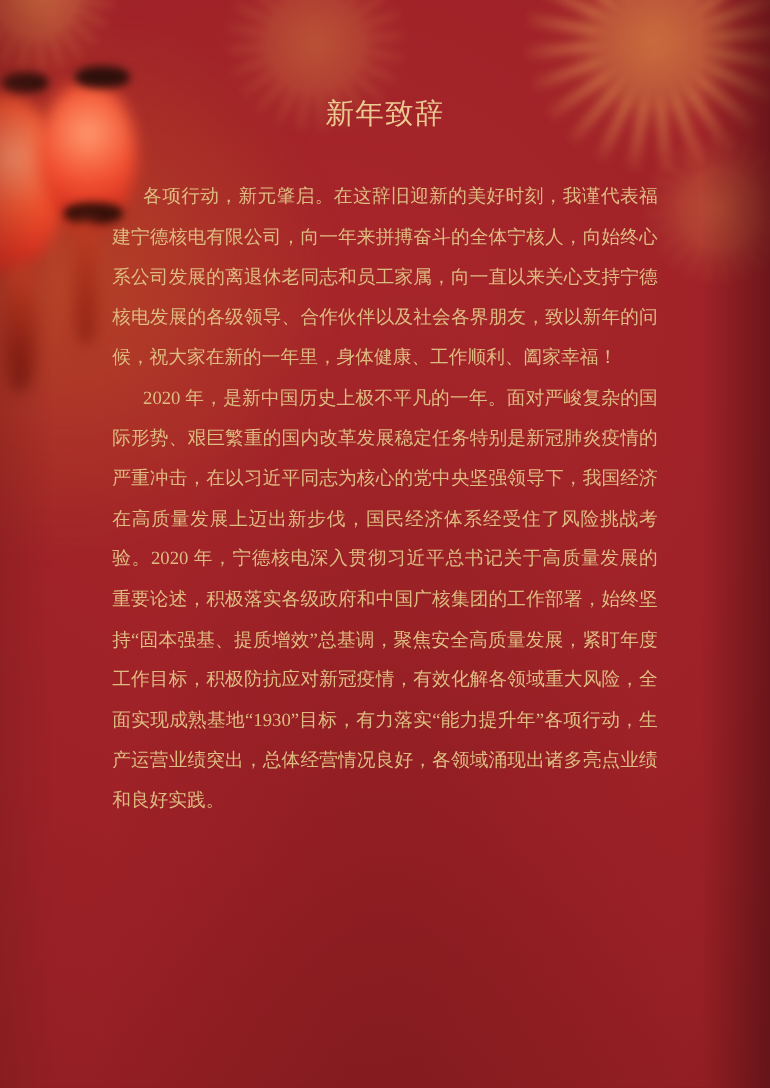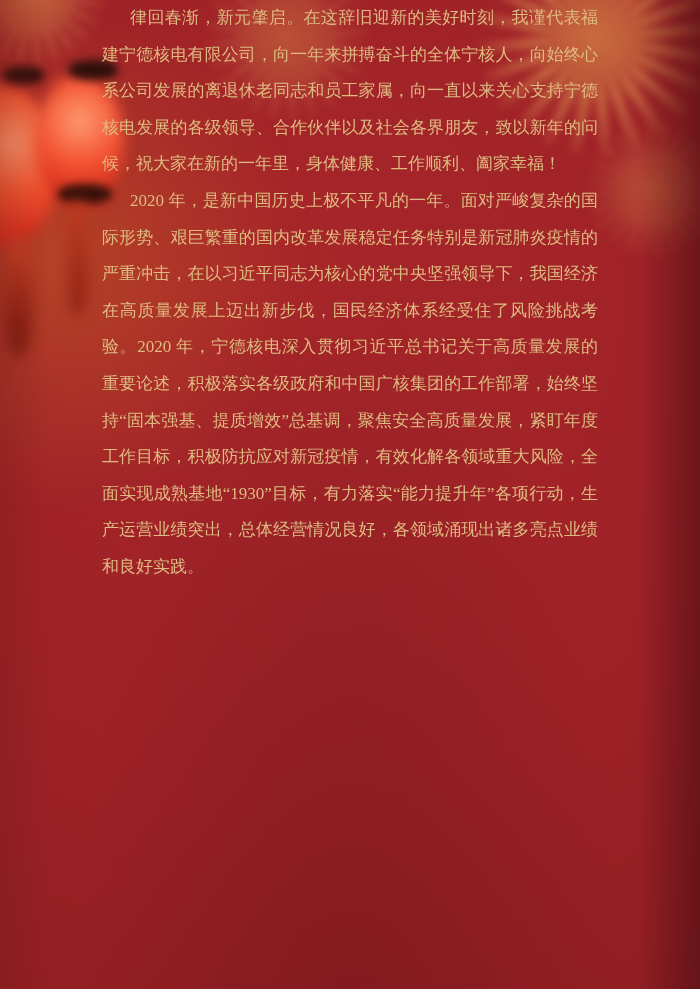--- a/index.html
+++ b/index.html
@@ -88,17 +88,18 @@
   <div class="tassel tasL"></div>
 
   <div class="lan-body lanR-body"></div>
   <div class="cap capR"></div>
   <div class="cap capRb"></div>
   <div class="tassel tasR"></div>
 
   <div class="vig"></div>
 
   <div class="content">
-    <p class="para">律回春渐，新元肇启。在这辞旧迎新的美好时刻，我谨代表福建宁德核电有限公司，向一年来拼搏奋斗的全体宁核人，向始终心系公司发展的离退休老同志和员工家属，向一直以来关心支持宁德核电发展的各级领导、合作伙伴以及社会各界朋友，致以新年的问候，祝大家在新的一年里，身体健康、工作顺利、阖家幸福！</p>
+    <h1 class="title">新年致辞</h1>
+    <p class="para">各项行动，新元肇启。在这辞旧迎新的美好时刻，我谨代表福建宁德核电有限公司，向一年来拼搏奋斗的全体宁核人，向始终心系公司发展的离退休老同志和员工家属，向一直以来关心支持宁德核电发展的各级领导、合作伙伴以及社会各界朋友，致以新年的问候，祝大家在新的一年里，身体健康、工作顺利、阖家幸福！</p>
     <p class="para">2020 年，是新中国历史上极不平凡的一年。面对严峻复杂的国际形势、艰巨繁重的国内改革发展稳定任务特别是新冠肺炎疫情的严重冲击，在以习近平同志为核心的党中央坚强领导下，我国经济在高质量发展上迈出新步伐，国民经济体系经受住了风险挑战考验。2020 年，宁德核电深入贯彻习近平总书记关于高质量发展的重要论述，积极落实各级政府和中国广核集团的工作部署，始终坚持“固本强基、提质增效”总基调，聚焦安全高质量发展，紧盯年度工作目标，积极防抗应对新冠疫情，有效化解各领域重大风险，全面实现成熟基地“1930”目标，有力落实“能力提升年”各项行动，生产运营业绩突出，总体经营情况良好，各领域涌现出诸多亮点业绩和良好实践。</p>
   </div>
 
 </div>
 
 </body></html>

